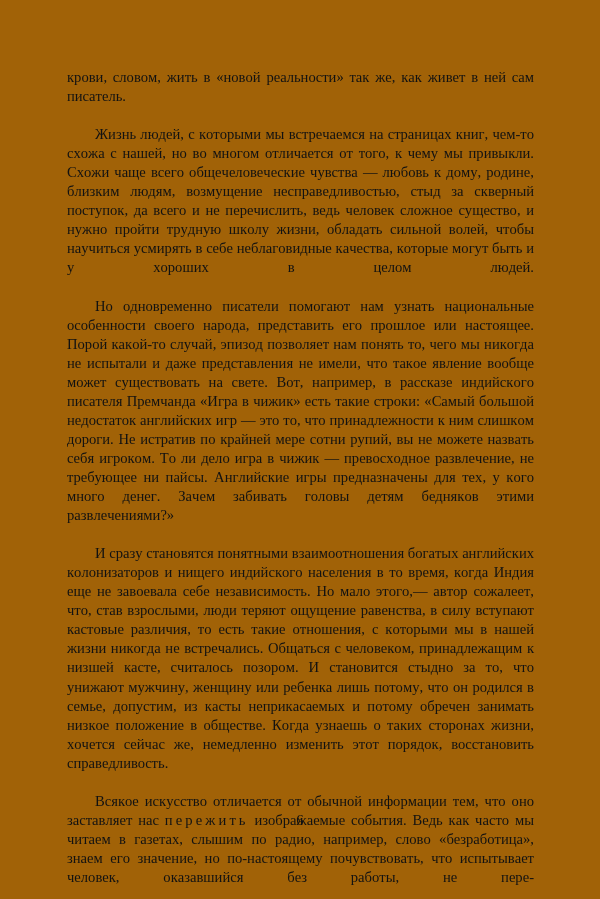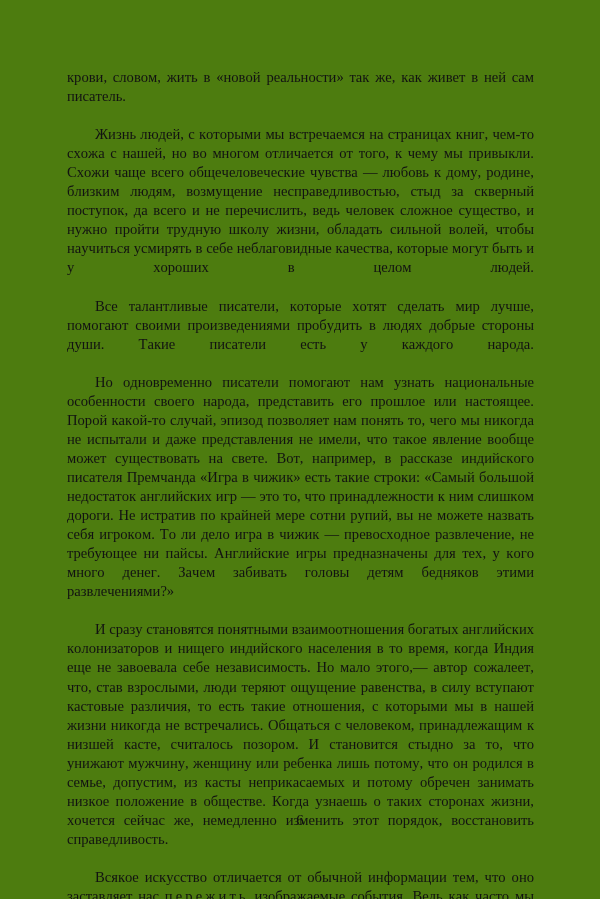--- a/index.html
+++ b/index.html
@@ -56,29 +56,28 @@
     width: 600px;
     text-align: center;
     font-family: "Liberation Serif", "DejaVu Serif", serif;
     font-size: 14.6px;
     color: #121212;
   }
 </style>
 </head>
 <body>
 
-<div class="page" style="background: #4d7c0f;">
+<div class="page" style="background: #a16207;">
 
   <div class="textblock" style="color: rgb(18, 18, 18);">
 
     <p class="no-indent">крови, словом, жить в «новой реальности» так же, как живет в ней сам писатель.</p>
 
     <p>Жизнь людей, с которыми мы встречаемся на страницах книг, чем-то схожа с нашей, но во многом отличается от того, к чему мы привыкли. Схожи чаще всего общечеловеческие чувства — любовь к дому, родине, близким людям, возмущение несправедливостью, стыд за скверный поступок, да всего и не перечислить, ведь человек сложное существо, и нужно пройти трудную школу жизни, обладать сильной волей, чтобы научиться усмирять в себе неблаговидные качества, которые могут быть и у хороших в целом людей.</p>
 
-    <p>Все талантливые писатели, которые хотят сделать мир лучше, помогают своими произведениями пробудить в людях добрые стороны души. Такие писатели есть у каждого народа.</p>
 
     <p>Но одновременно писатели помогают нам узнать национальные особенности своего народа, представить его прошлое или настоящее. Порой какой-то случай, эпизод позволяет нам понять то, чего мы никогда не испытали  и даже представления не имели, что такое явление вообще может существовать на свете. Вот, например, в рассказе индийского писателя Премчанда «Игра в чижик» есть такие строки: «Самый большой недостаток английских игр — это то, что принадлежности к ним слишком дороги. Не истратив по крайней мере сотни рупий, вы не можете назвать себя игроком. То ли дело игра в чижик — превосходное развлечение, не требующее ни пайсы. Английские игры предназначены для тех, у кого много денег. Зачем забивать головы детям бедняков этими развлечениями?»</p>
 
     <p>И сразу становятся понятными взаимоотношения богатых английских колонизаторов и нищего индийского населения в то время, когда Индия еще не завоевала себе независимость. Но мало этого,— автор сожалеет, что, став взрослыми, люди теряют ощущение равенства, в силу вступают кастовые различия, то есть такие отношения, с которыми мы в нашей жизни никогда не встречались. Общаться с человеком, принадлежащим к низшей касте, считалось позором. И становится стыдно за то, что унижают мужчину, женщину или ребенка лишь потому, что он родился в семье, допустим, из касты неприкасаемых и потому обречен занимать низкое положение в обществе. Когда узнаешь о таких сторонах жизни, хочется сейчас же, немедленно изменить этот порядок, восстановить справедливость.</p>
 
     <p>Всякое искусство отличается от обычной информации тем, что оно заставляет нас <span class="spaced">пережить</span> изображаемые события. Ведь как часто мы читаем в газетах, слышим по радио, например, слово «безработица», знаем его значение, но по-настоящему почувствовать, что испытывает человек, оказавшийся без работы, не пере-</p>
 
   </div>
 
   <div class="folio" style="color: rgb(18, 18, 18);">6</div>

